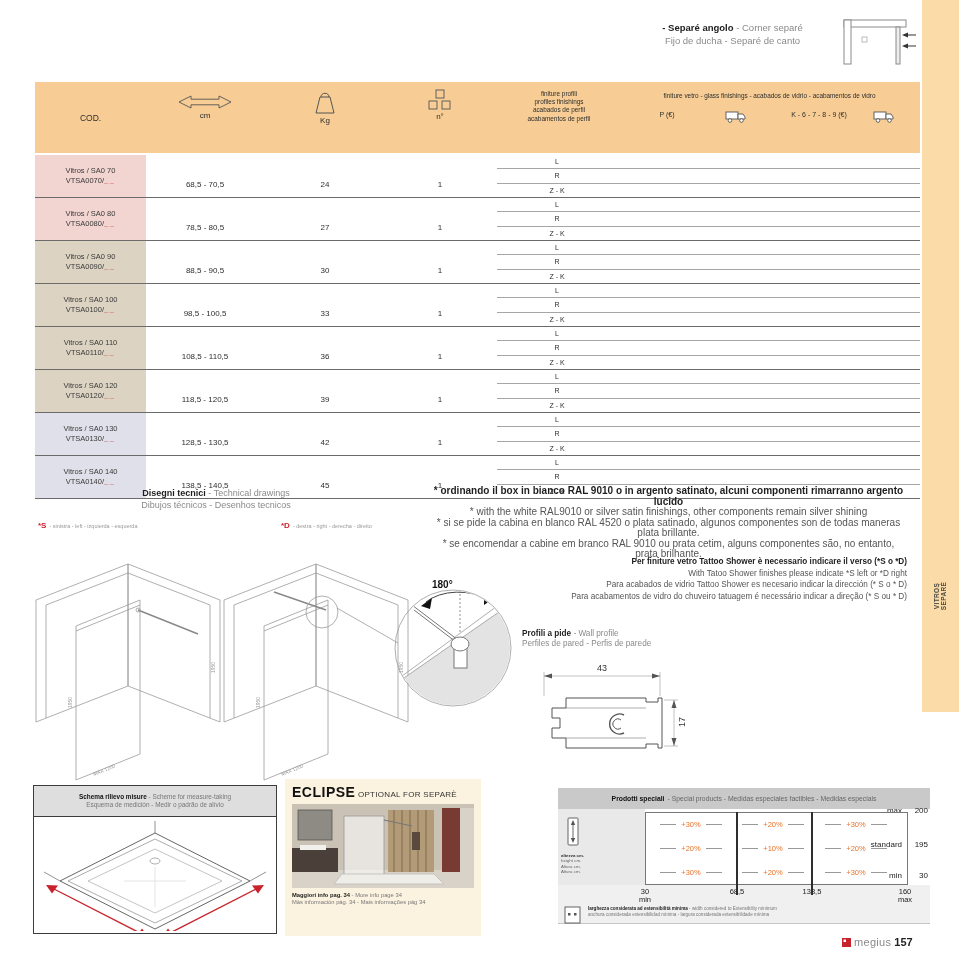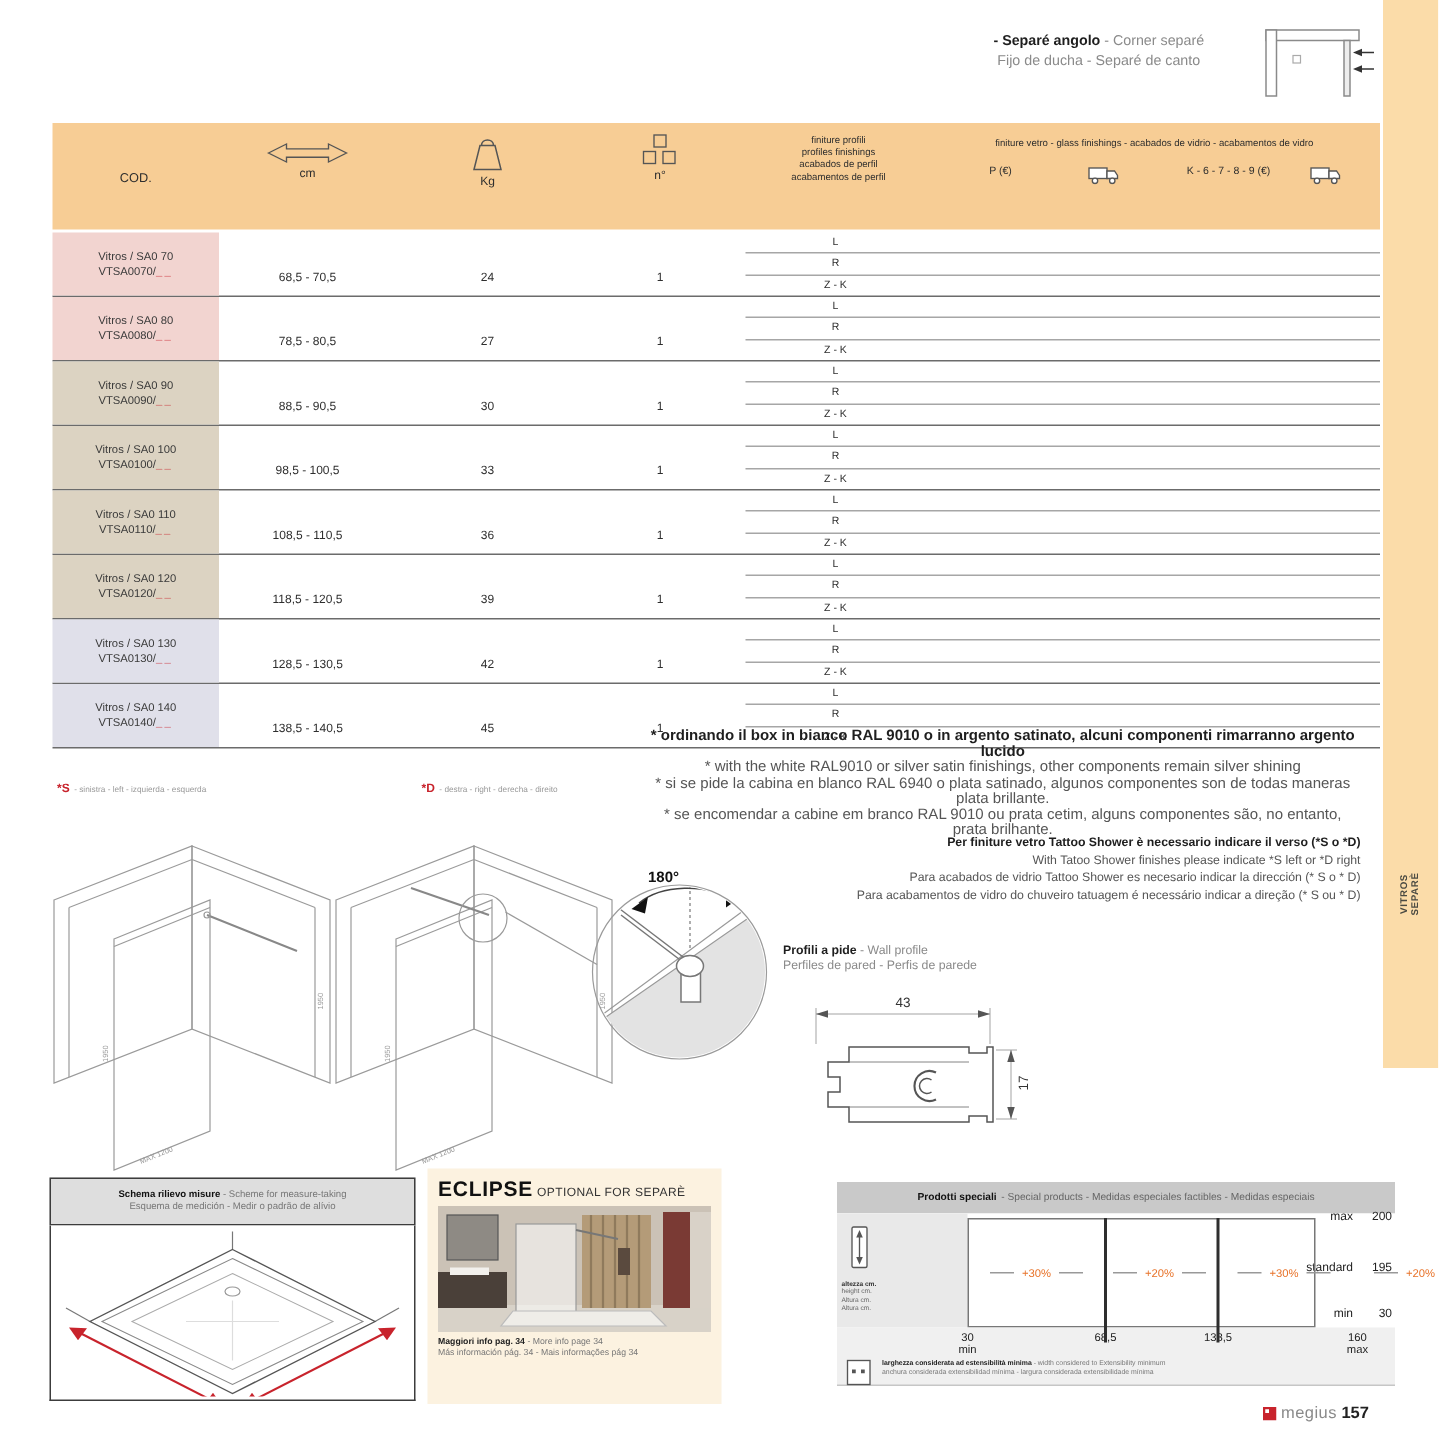--- a/index.html
+++ b/index.html
@@ -75,21 +75,21 @@
   .sp-hd b{color:#111;margin-right:3px}
   .sp-bd{position:relative;height:76px;background:#fff}
   .sp-left{position:absolute;left:0;top:0;width:87px;height:100%;background:#E9E9E9}
   .sp-rlab{position:absolute;display:flex;font-size:8px;color:#222}
   .sp-rlab .w{width:42px;text-align:right}
   .sp-rlab .v{width:20px;text-align:right;margin-left:6px}
   .rl0{right:2px;top:-3px}.rl1{right:2px;top:31px}.rl2{right:2px;top:62px}
   .sp-hicon{position:absolute;left:7px;top:8px}
   .sp-hlab{position:absolute;left:3px;top:44px;font-size:4.4px;line-height:5.3px;color:#666}
   .sp-hlab div:first-child{font-weight:700;color:#333}
-  .sp-grid{position:absolute;left:87px;top:3px;width:232px;bottom:0;border:1px solid #777;display:flex;flex-direction:row;box-sizing:border-box}
+  .sp-grid{position:absolute;left:87px;top:3px;width:263px;bottom:0;border:1px solid #777;display:flex;flex-direction:column;box-sizing:border-box}
   .sp-prow{flex:1;display:flex}
   .sp-pc{display:flex;align-items:center;justify-content:center;font-size:7.5px;color:#E8732A;gap:5px}
   .sp-pc::before,.sp-pc::after{content:"";height:1px;background:#999;flex:0 0 16px}
   .pc1{width:90px}.pc2{width:74px}.pc3{width:92px}
   .sp-vl{position:absolute;top:3px;width:2px;background:#2E2E2E;height:83px;z-index:2}
   .vl1{left:178px}.vl2{left:253px}
   .sp-strip{position:relative;height:38px;background:#F0F0F0;border-bottom:1px solid #C6C6C6}
   .sp-tick{position:absolute;top:3px;width:44px;text-align:center;font-size:7.5px;line-height:8px;color:#222}
   .tk0{left:65px}.tk1{left:157px}.tk2{left:232px}.tk3{left:325px}
   .sp-note{position:absolute;left:6px;top:21px;display:flex;gap:6px;align-items:flex-start}
@@ -343,27 +343,31 @@
               <span>R</span>
             </div>
           <div class="fl last">
               <span>Z - K</span>
             </div>
         </div>
       </div>
     </div>
   </div>
 
+  <div class="dtitle">
+    <div><b>Disegni tecnici</b><span> - Technical drawings</span></div>
+    <div class="l2">Dibujos técnicos - Desenhos tecnicos</div>
+  </div>
   <div class="sd" id="sdS"><b>*S</b><span>- sinistra - left - izquierda - esquerda</span></div>
   <div class="sd" id="sdD"><b>*D</b><span>- destra - right - derecha - direito</span></div>
 
   <div class="ral">
     <div class="b">* ordinando il box in bianco RAL 9010 o in argento satinato, alcuni componenti rimarranno argento lucido</div>
     <div>* with the white RAL9010 or silver satin finishings, other components remain silver shining</div>
-    <div>* si se pide la cabina en blanco RAL 6940 o plata satinado, algunos componentes son de todas maneras plata brillante.</div>
+    <div>* si se pide la cabina en blanco RAL 4520 o plata satinado, algunos componentes son de todas maneras plata brillante.</div>
     <div>* se encomendar a cabine em branco RAL 9010 ou prata cetim, alguns componentes são, no entanto, prata brilhante.</div>
   </div>
 
   <svg class="iso" width="492" height="236" font-family="Liberation Sans, sans-serif">
     <g stroke="#9A9A9A" stroke-width="0.8" fill="none">
 
       <polygon points="8,52 100,16 100,138 8,174"></polygon>
       <polyline points="18,57 100,25"></polyline>
         <line x1="18" y1="57" x2="18" y2="170"></line>
       <polygon points="100,16 192,52 192,174 100,138"></polygon>

